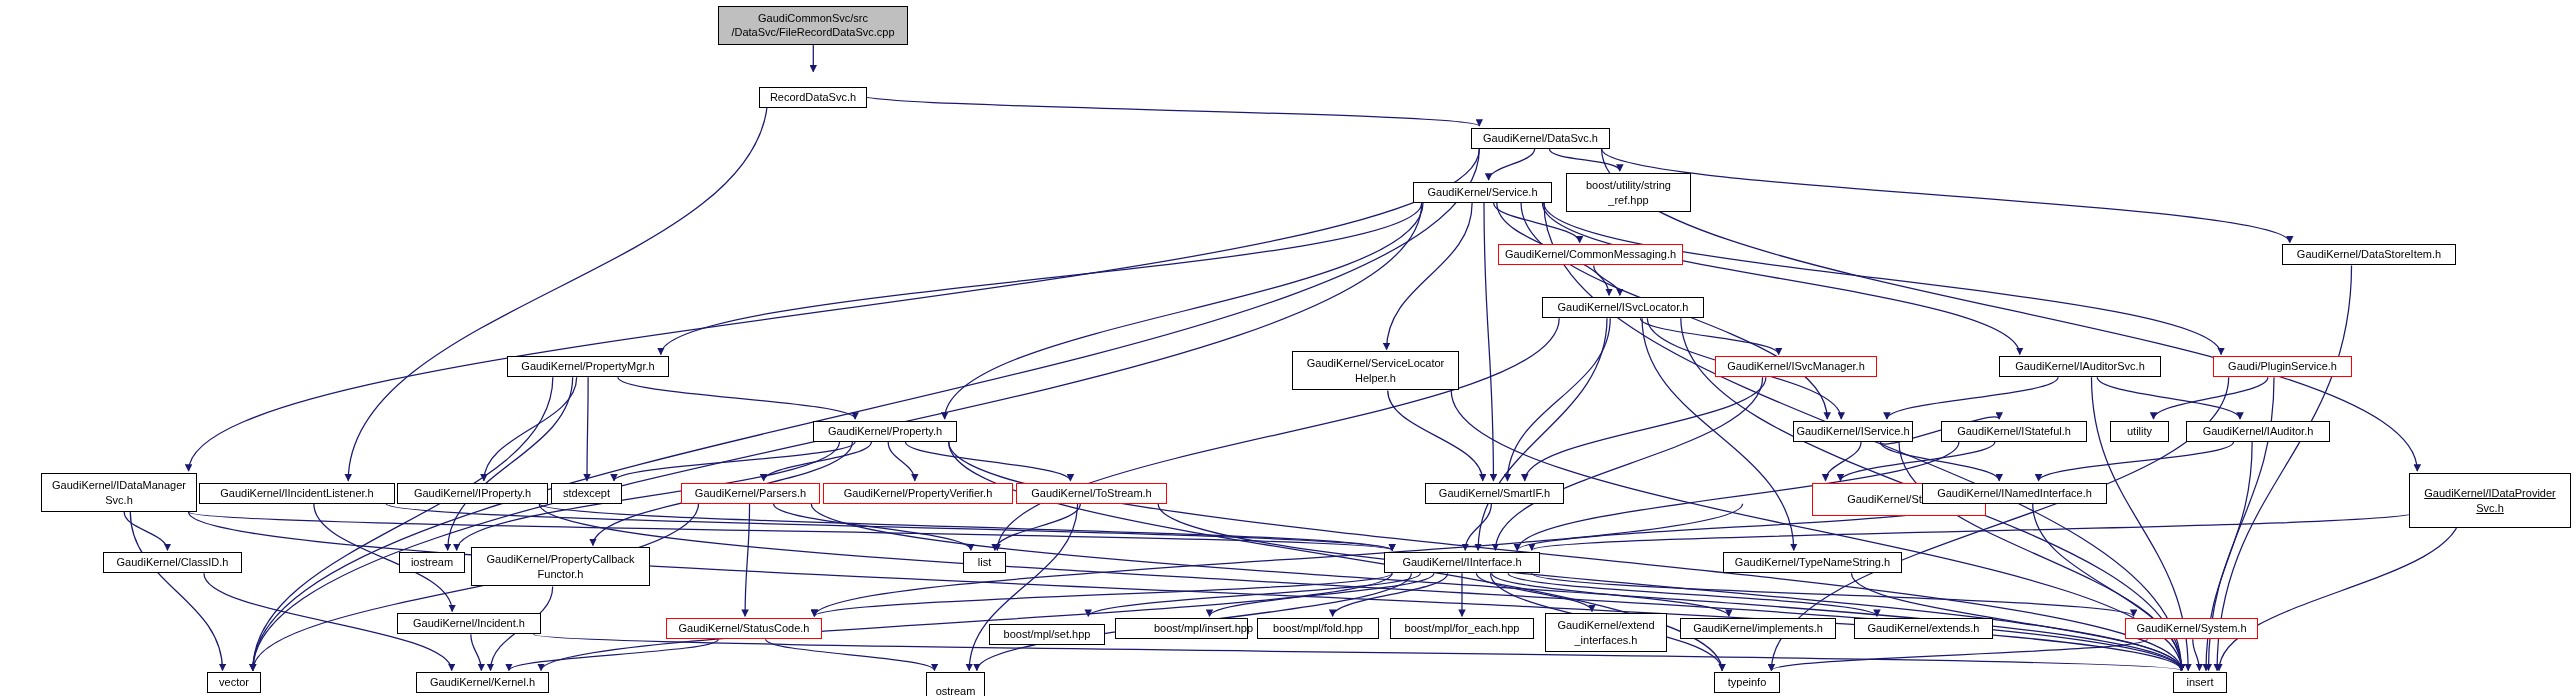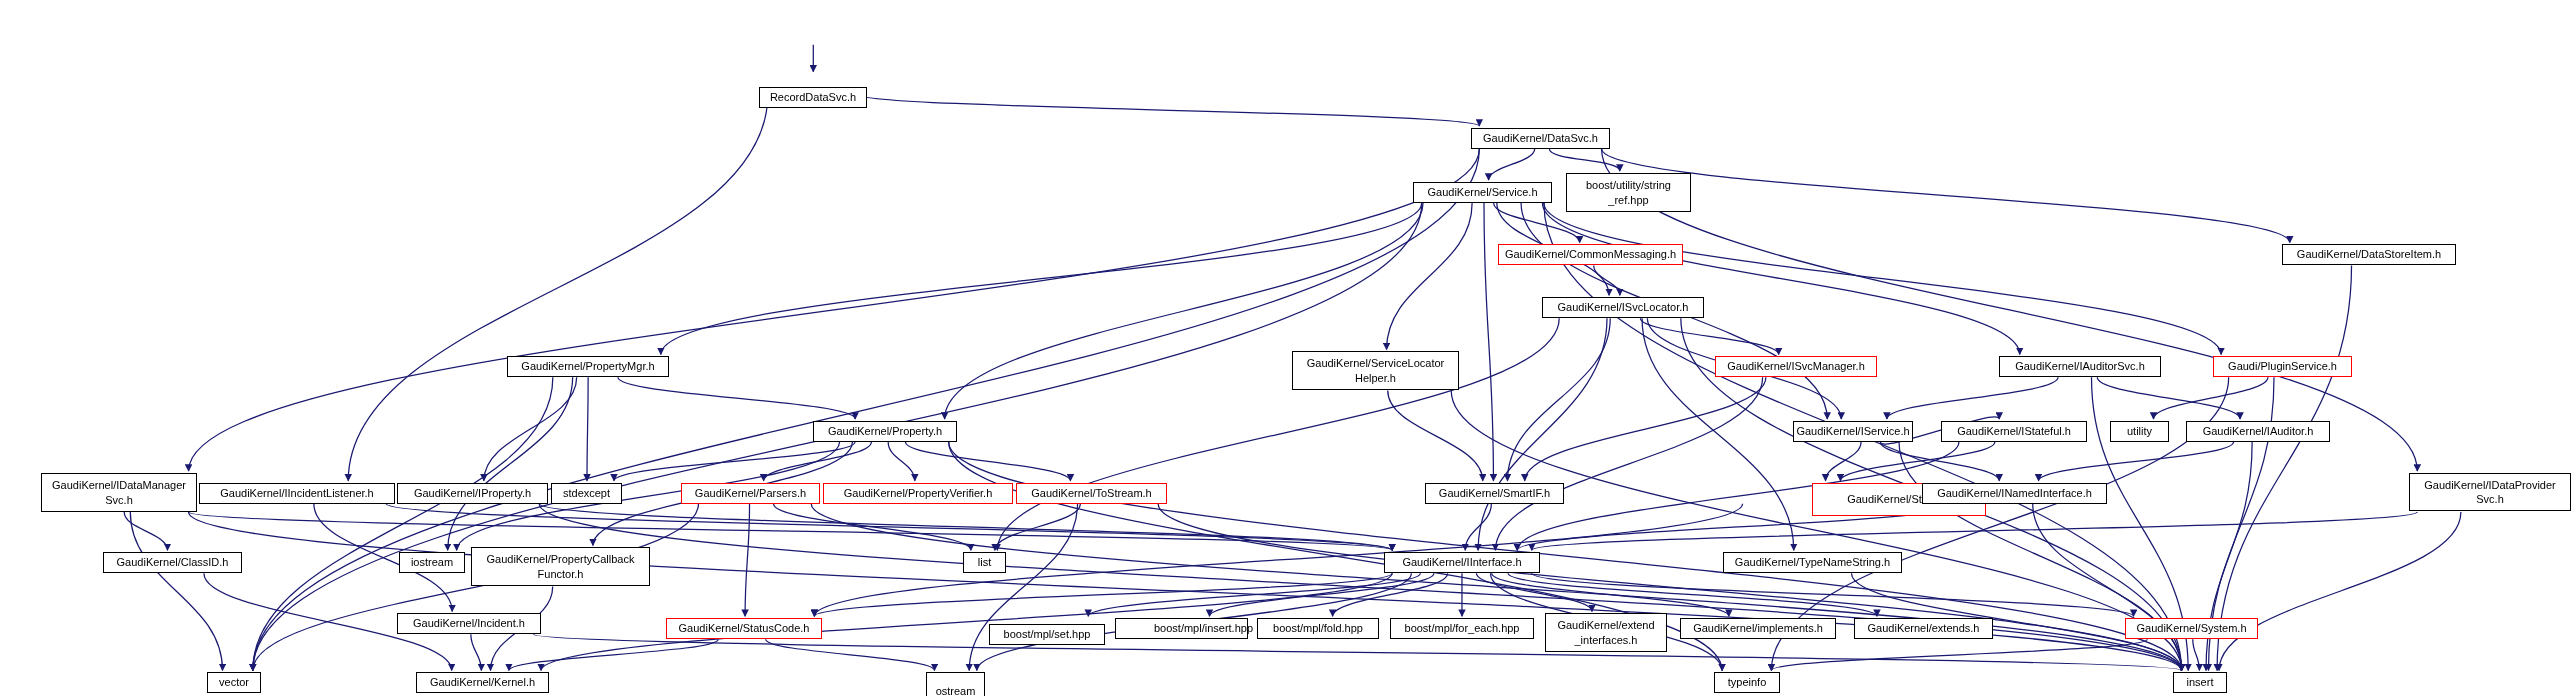--- a/index.html
+++ b/index.html
@@ -155,20 +155,22 @@
       <path d="M 2064.6 825 C 2064.6 852.9, 1741.4 859.1, 1741.4 887" class="edge" marker-end="url(#arrowhead)"></path>
       <path d="M 2084.3 825 C 2084.3 852.9, 1918.7 859.1, 1918.7 887" class="edge" marker-end="url(#arrowhead)"></path>
       <path d="M 2105 825 C 2105 852.9, 2105 859.1, 2105 887" class="edge" marker-end="url(#arrowhead)"></path>
       <path d="M 2125.8 825 C 2125.8 849.75, 2292.2 855.25, 2292.2 880" class="edge" marker-end="url(#arrowhead)"></path>
       <path d="M 2147.7 825 C 2147.7 852.9, 2489.3 859.1, 2489.3 887" class="edge" marker-end="url(#arrowhead)"></path>
       <path d="M 2171.4 825 C 2171.4 852.9, 2702.6 859.1, 2702.6 887" class="edge" marker-end="url(#arrowhead)"></path>
       <path d="M 2665.8 825 C 2665.8 888, 3141 902, 3141 965" class="edge" marker-end="url(#arrowhead)"></path>
       <path d="M 3157.2 920 C 3157.2 940.25, 3166.8 944.75, 3166.8 965" class="edge" marker-end="url(#arrowhead)"></path>
       <path d="M 3091.9 920 C 3091.9 940.25, 2550.5 944.75, 2550.5 965" class="edge" marker-end="url(#arrowhead)"></path>
     </svg>
+<div class="node root" style="left: 718px; top: 5.6px; width: 190px; height: 39px;">GaudiCommonSvc/src
+/DataSvc/FileRecordDataSvc.cpp</div>
     <div class="node" style="left: 759px; top: 87px; width: 108px; height: 21px;">RecordDataSvc.h</div>
     <div class="node" style="left: 1471px; top: 128px; width: 139px; height: 21px;">GaudiKernel/DataSvc.h</div>
     <div class="node" style="left: 1413px; top: 182px; width: 139px; height: 21px;">GaudiKernel/Service.h</div>
     <div class="node" style="left: 1566px; top: 173px; width: 125px; height: 39px;">boost/utility/string
 _ref.hpp</div>
     <div class="node truncated" style="left: 1498px; top: 244px; width: 185px; height: 21px;">GaudiKernel/CommonMessaging.h</div>
     <div class="node" style="left: 2282px; top: 244px; width: 174px; height: 21px;">GaudiKernel/DataStoreItem.h</div>
     <div class="node" style="left: 1542px; top: 297px; width: 162px; height: 21px;">GaudiKernel/ISvcLocator.h</div>
     <div class="node" style="left: 507px; top: 356px; width: 162px; height: 21px;">GaudiKernel/PropertyMgr.h</div>
     <div class="node" style="left: 1292px; top: 351px; width: 167px; height: 39px;">GaudiKernel/ServiceLocator
@@ -185,21 +187,21 @@
 Svc.h</div>
     <div class="node" style="left: 199px; top: 483px; width: 196px; height: 21px;">GaudiKernel/IIncidentListener.h</div>
     <div class="node" style="left: 397px; top: 483px; width: 151px; height: 21px;">GaudiKernel/IProperty.h</div>
     <div class="node" style="left: 551px; top: 483px; width: 71px; height: 21px;">stdexcept</div>
     <div class="node truncated" style="left: 681px; top: 483px; width: 139px; height: 21px;">GaudiKernel/Parsers.h</div>
     <div class="node truncated" style="left: 823px; top: 483px; width: 190px; height: 21px;">GaudiKernel/PropertyVerifier.h</div>
     <div class="node truncated" style="left: 1016px; top: 483px; width: 151px; height: 21px;">GaudiKernel/ToStream.h</div>
     <div class="node" style="left: 1425px; top: 483px; width: 139px; height: 21px;">GaudiKernel/SmartIF.h</div>
     <div class="node truncated" style="left: 1812px; top: 483px; width: 174px; height: 33px; padding-left: 37px;">GaudiKernel/StateMachine.h</div>
     <div class="node" style="left: 1922px; top: 483px; width: 185px; height: 21px;">GaudiKernel/INamedInterface.h</div>
-    <div class="node" style="left: 2409px; top: 473px; width: 162px; height: 38px;">GaudiKernel/IDataProvider
+    <div class="node" style="left: 2409px; top: 473px; width: 162px; height: 55px; text-decoration: underline;">GaudiKernel/IDataProvider
 Svc.h</div>
     <div class="node" style="left: 103px; top: 552px; width: 139px; height: 21px;">GaudiKernel/ClassID.h</div>
     <div class="node" style="left: 399px; top: 552px; width: 66px; height: 21px;">iostream</div>
     <div class="node" style="left: 471px; top: 547px; width: 179px; height: 39px;">GaudiKernel/PropertyCallback
 Functor.h</div>
     <div class="node" style="left: 963px; top: 552px; width: 43px; height: 21px;">list</div>
     <div class="node" style="left: 1384px; top: 552px; width: 156px; height: 21px;">GaudiKernel/IInterface.h</div>
     <div class="node" style="left: 1723px; top: 552px; width: 179px; height: 21px;">GaudiKernel/TypeNameString.h</div>
     <div class="node" style="left: 397px; top: 613px; width: 144px; height: 21px;">GaudiKernel/Incident.h</div>
     <div class="node truncated" style="left: 666px; top: 618px; width: 156px; height: 21px;">GaudiKernel/StatusCode.h</div>

